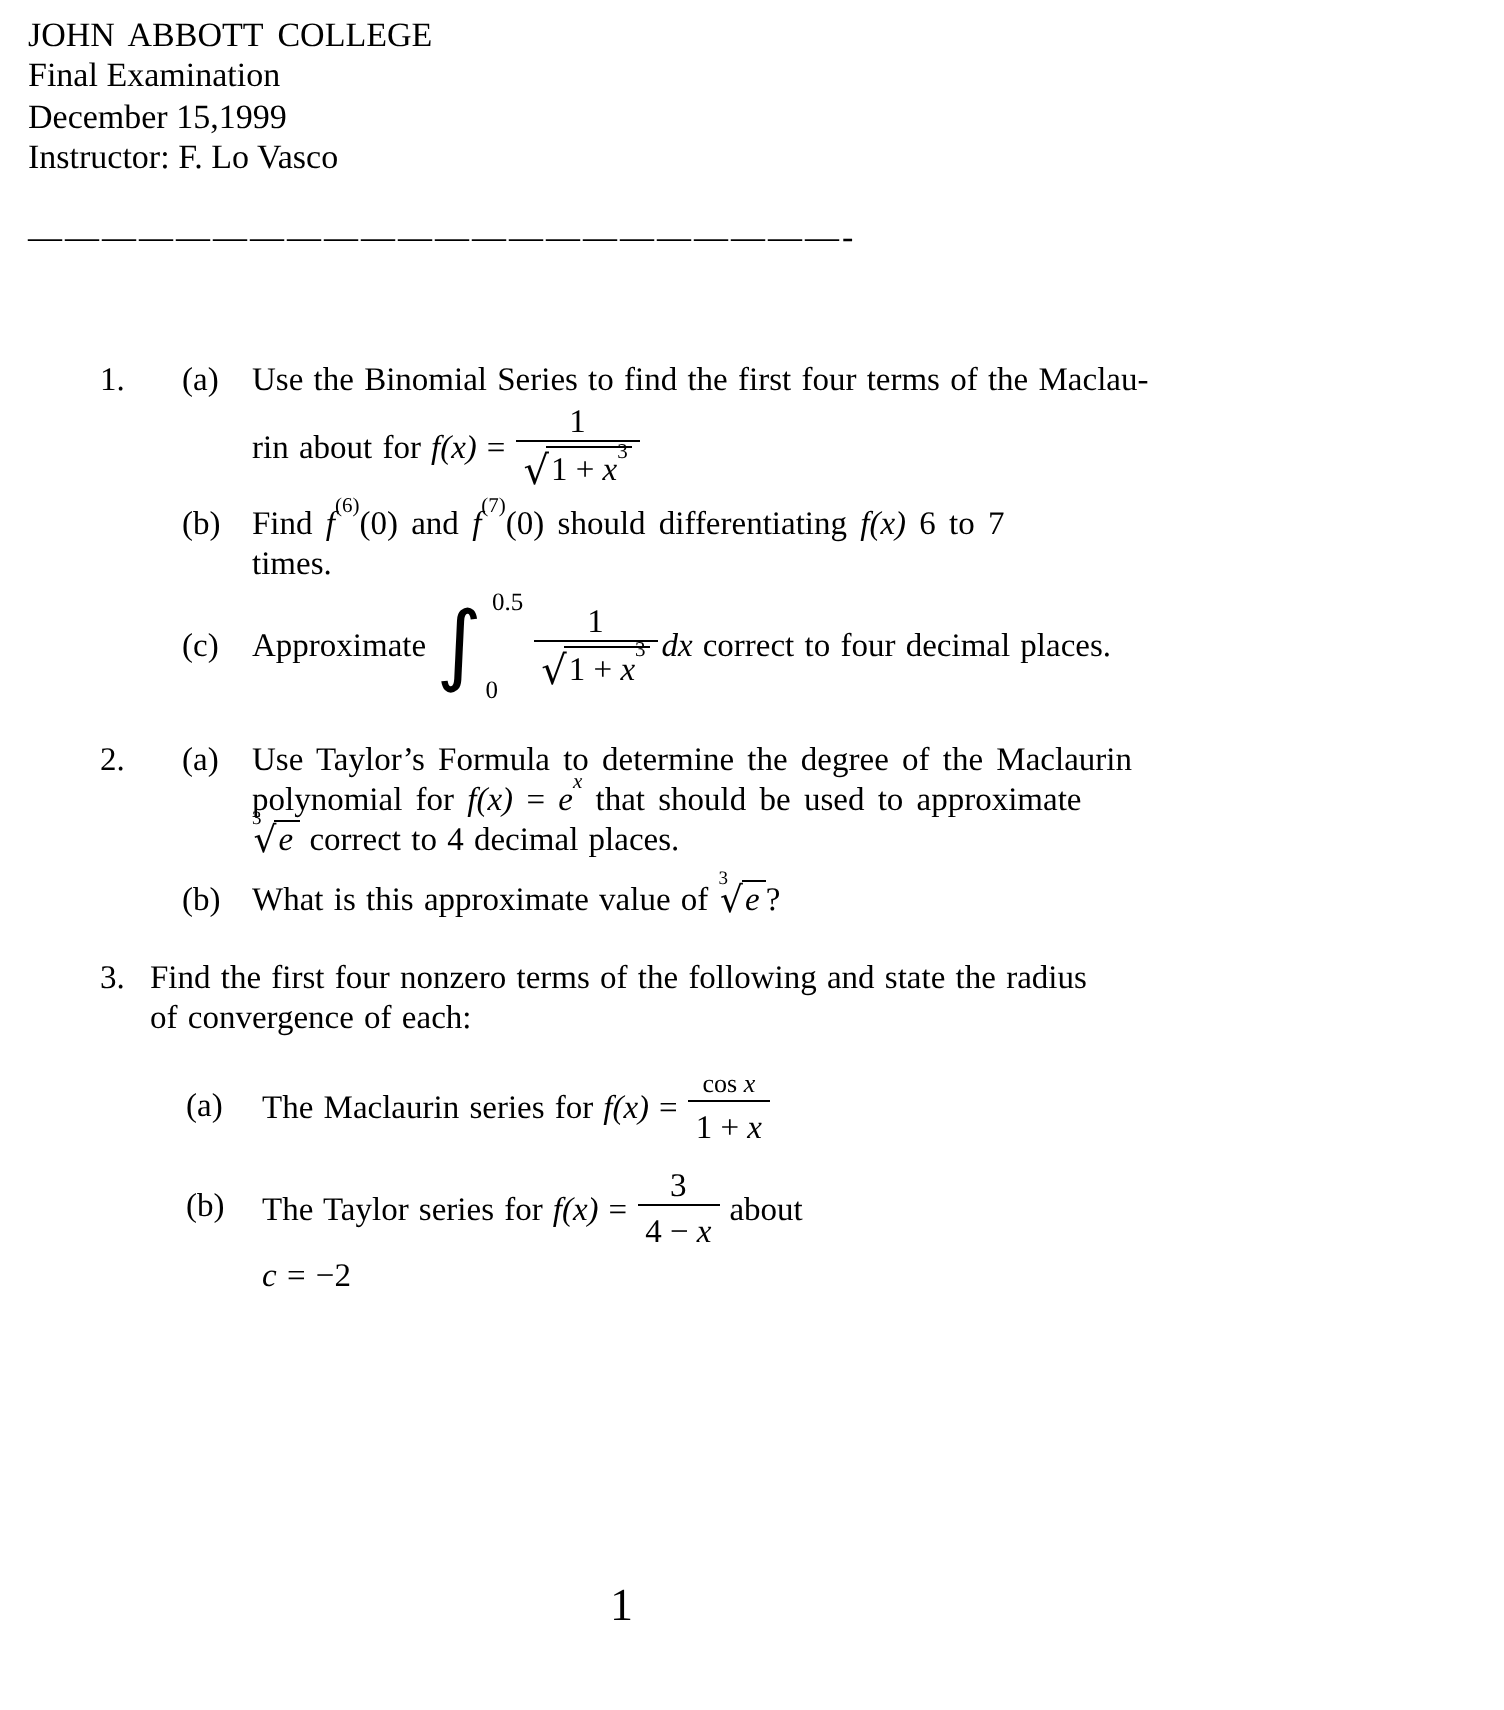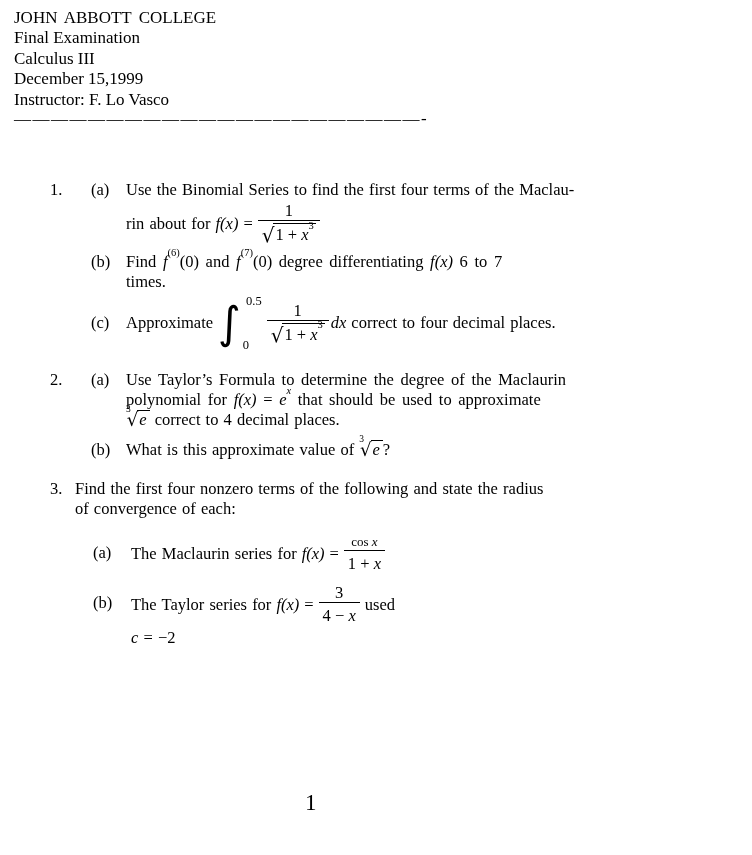--- a/index.html
+++ b/index.html
@@ -43,21 +43,20 @@
   .footer-num { font-size:23px; line-height:24px; }
 </style>
 </head>
 <body>
 
 <div class="page">
 
   <header class="abs" style="left:14px; top:8px;">
     <div class="hline caps">JOHN ABBOTT COLLEGE</div>
     <div class="hline">Final Examination</div>
-    <div class="hline">Calculus III</div>
     <div class="hline">December 15,1999</div>
     <div class="hline">Instructor: F. Lo Vasco</div>
   </header>
   <div class="abs rule" style="left:14px; top:109px;">——————————————————————-</div>
 
   <span class="abs lbl" style="left:50px; top:180px;">1.</span>
 
   <span class="abs lbl" style="left:91px; top:180px;">(a)</span>
   <div class="abs" style="left:126px; top:180px;">
     <div class="tline">Use the Binomial Series to find the first four terms of the Maclau-</div>
@@ -72,21 +71,21 @@
     </div>
   </div>
 
   <span class="abs lbl" style="left:91px; top:252px;">(b)</span>
   <div class="abs" style="left:126px; top:252px;">
     <div class="tline wsp">
       <span>Find</span>
       <span class="mi">f</span><sup class="s mr">(6)</sup><span class="mr">(0)</span>
       <span>and</span>
       <span class="mi">f</span><sup class="s mr">(7)</sup><span class="mr">(0)</span>
-      <span>degree differentiating</span>
+      <span>should differentiating</span>
       <span class="mi">f(x)</span>
       <span>6 to 7</span>
     </div>
     <div class="tline">times.</div>
   </div>
 
   <span class="abs lbl" style="left:91px; top:313px;">(c)</span>
   <div class="abs mrow" style="left:126px; top:294px;">
     <span class="tline">Approximate</span>
     <span class="int-wrap">
@@ -148,21 +147,21 @@
   <span class="abs lbl" style="left:93px; top:593px;">(b)</span>
   <div class="abs" style="left:131px; top:583px;">
     <div class="mrow">
       <span class="tline">The Taylor series for</span>
       <span class="mi">f(x)</span>
       <span class="mr">=</span>
       <span class="frac">
         <span class="fnum mr">3</span>
         <span class="fden"><span class="mr">4 − </span><span class="mi">x</span></span>
       </span>
-      <span class="tline">used</span>
+      <span class="tline">about</span>
     </div>
     <div class="tline" style="margin-top:2px;">
       <span class="mi">c</span>
       <span class="mr">= −2</span>
     </div>
   </div>
 
   <footer class="abs footer-num" style="left:305px; top:791px;">
     <span>1</span>
   </footer>

